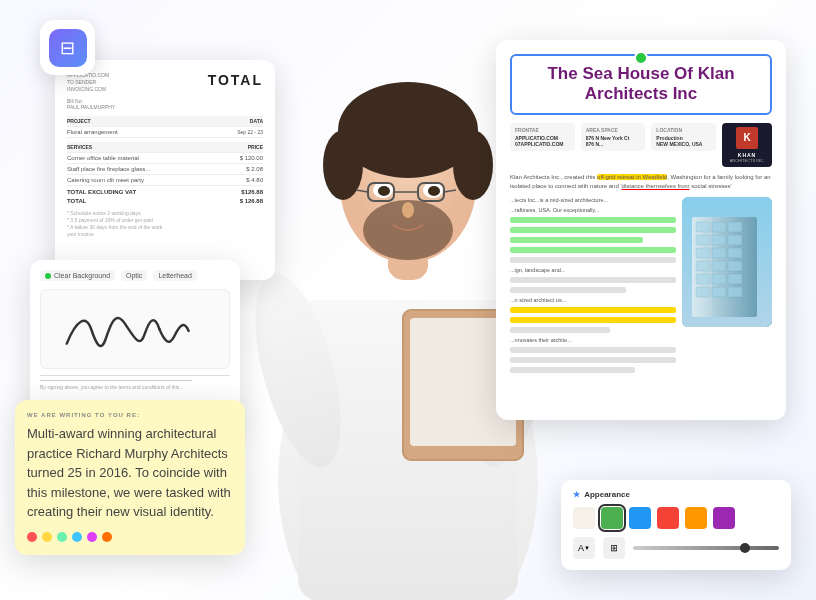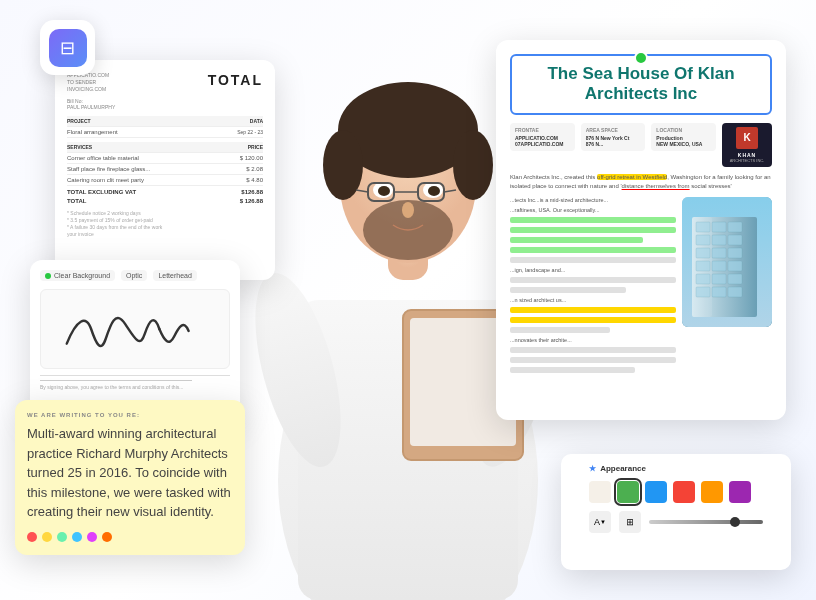--- a/index.html
+++ b/index.html
@@ -218,21 +218,21 @@
       width: 10px;
       height: 10px;
       border-radius: 50%;
       background: #28c840;
       border: 2px solid #fff;
     }
 
     .doc-title {
       font-size: 17px;
       font-weight: 900;
-      color: #0f766e;
+      color: #701a75;
       line-height: 1.2;
       text-align: center;
     }
 
     .doc-meta {
       display: flex;
       gap: 6px;
       margin-bottom: 6px;
       align-items: flex-start;
     }
@@ -333,26 +333,26 @@
       width: 100%;
       height: 100%;
     }
 
     
     .card-appearance {
       position: absolute;
       right: 25px;
       bottom: 30px;
       width: 230px;
-      height: 116px;
+      height: 90px;
       background: #ffffff;
       border-radius: 10px;
       box-shadow: 0 8px 32px rgba(0,0,0,0.15);
       z-index: 10;
-      padding: 10px 28px;
+      padding: 10px 12px;
     }
 
     .appearance-title {
       font-size: 8px;
       font-weight: 700;
       color: #333;
       margin-bottom: 8px;
       display: flex;
       align-items: center;
       gap: 4px;

